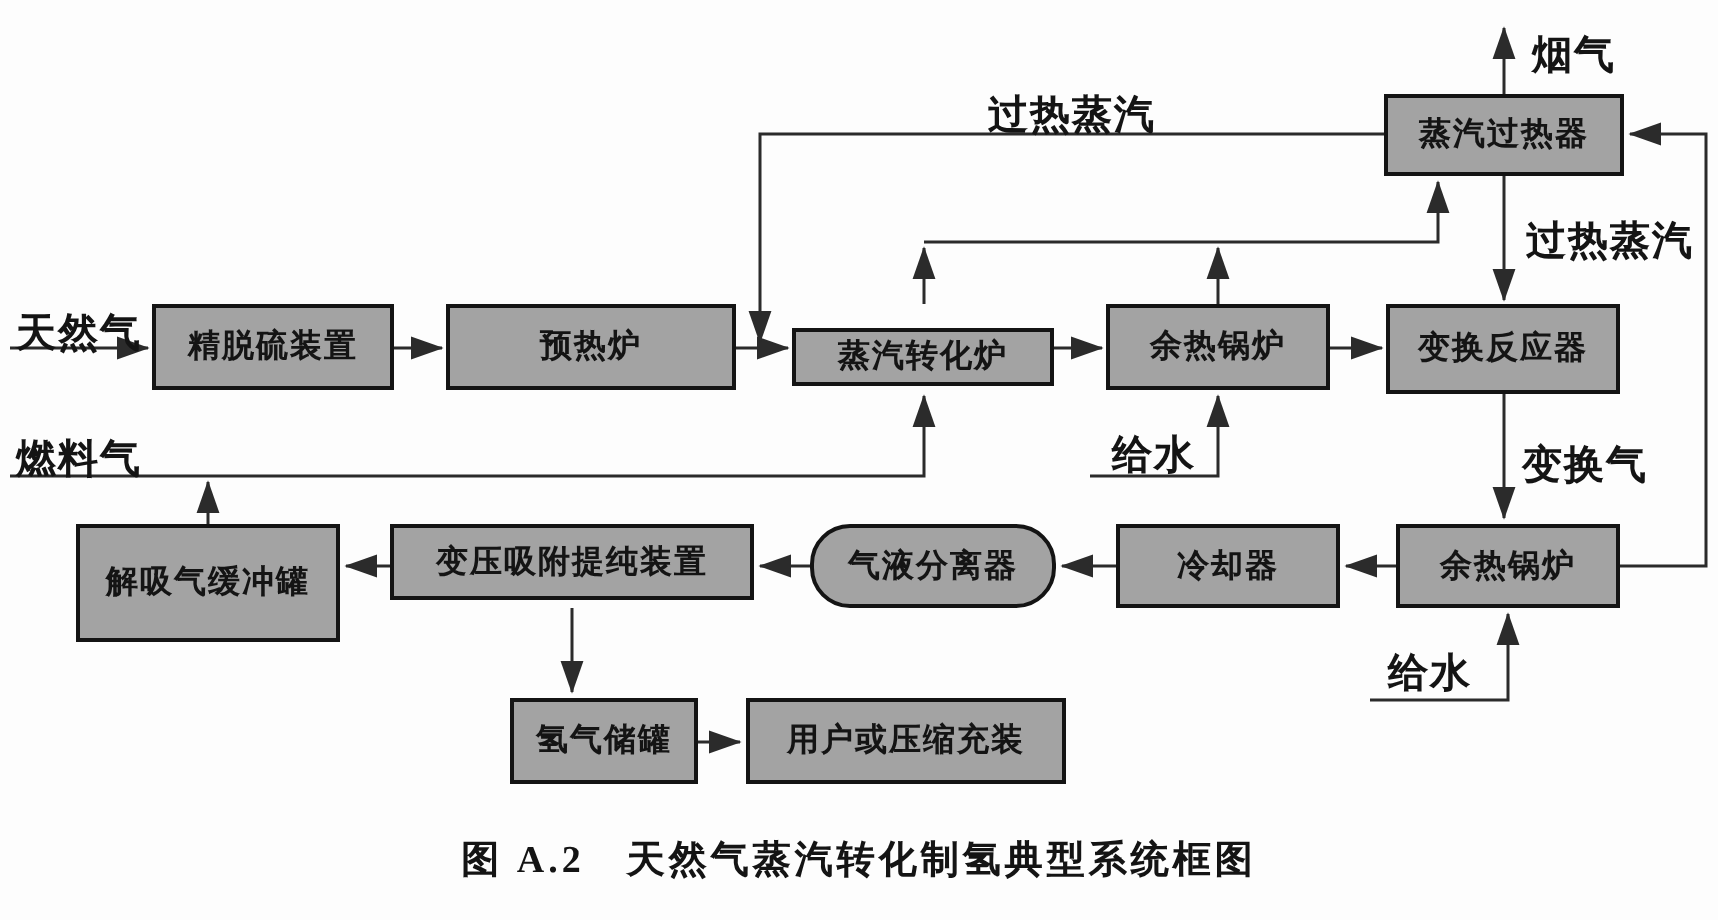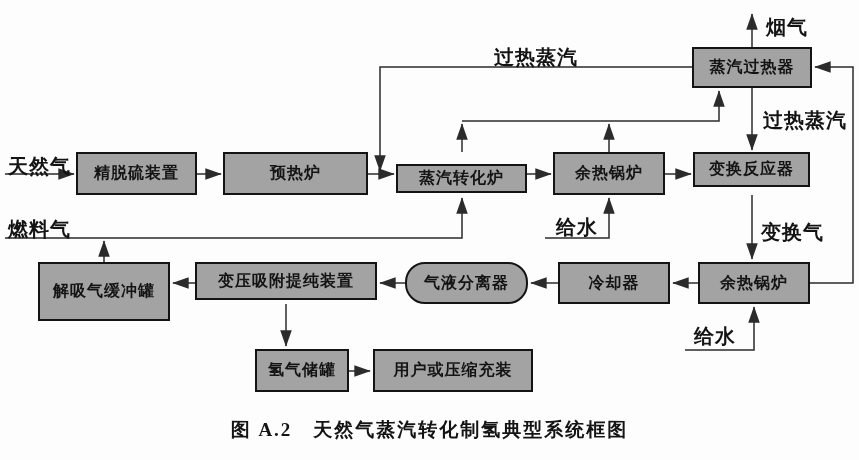--- a/index.html
+++ b/index.html
@@ -55,21 +55,21 @@
     <polyline points="545,238 609,238 609,198" marker-end="url(#arr)"></polyline>
     <polyline points="685,350 754,350 754,307" marker-end="url(#arr)"></polyline>
     <polyline points="286,304 286,346" marker-end="url(#arr)"></polyline>
     <polyline points="343,371 370,371" marker-end="url(#arr)"></polyline>
   </svg>
 
   <div class="box" style="left:76px;top:152px;width:121px;height:43px;">精脱硫装置</div>
   <div class="box" style="left:223px;top:152px;width:145px;height:43px;">预热炉</div>
   <div class="box" style="left:396px;top:152px;width:131px;height:29px;margin-top:12px;">蒸汽转化炉</div>
   <div class="box" style="left:553px;top:152px;width:112px;height:43px;">余热锅炉</div>
-  <div class="box" style="left:693px;top:152px;width:117px;height:35px;font-family:Liberation Mono, monospace;">变换反应器</div>
+  <div class="box" style="left:693px;top:152px;width:117px;height:45px;font-family:Liberation Mono, monospace;">变换反应器</div>
   <div class="box" style="left:692px;top:47px;width:120px;height:41px;">蒸汽过热器</div>
   <div class="box" style="left:698px;top:262px;width:112px;height:42px;">余热锅炉</div>
   <div class="box" style="left:558px;top:262px;width:112px;height:42px;">冷却器</div>
   <div class="box" style="left:405px;top:262px;width:123px;height:42px;border-radius:20px;">气液分离器</div>
   <div class="box" style="left:195px;top:262px;width:182px;height:38px;">变压吸附提纯装置</div>
   <div class="box" style="left:38px;top:262px;width:132px;height:59px;">解吸气缓冲罐</div>
   <div class="box" style="left:227px;top:349px;width:94px;height:43px;margin-left:28px;">氢气储罐</div>
   <div class="box" style="left:373px;top:349px;width:160px;height:43px;">用户或压缩充装</div>
 
   <div class="lbl" style="left:8px;top:153px;">天然气</div>

